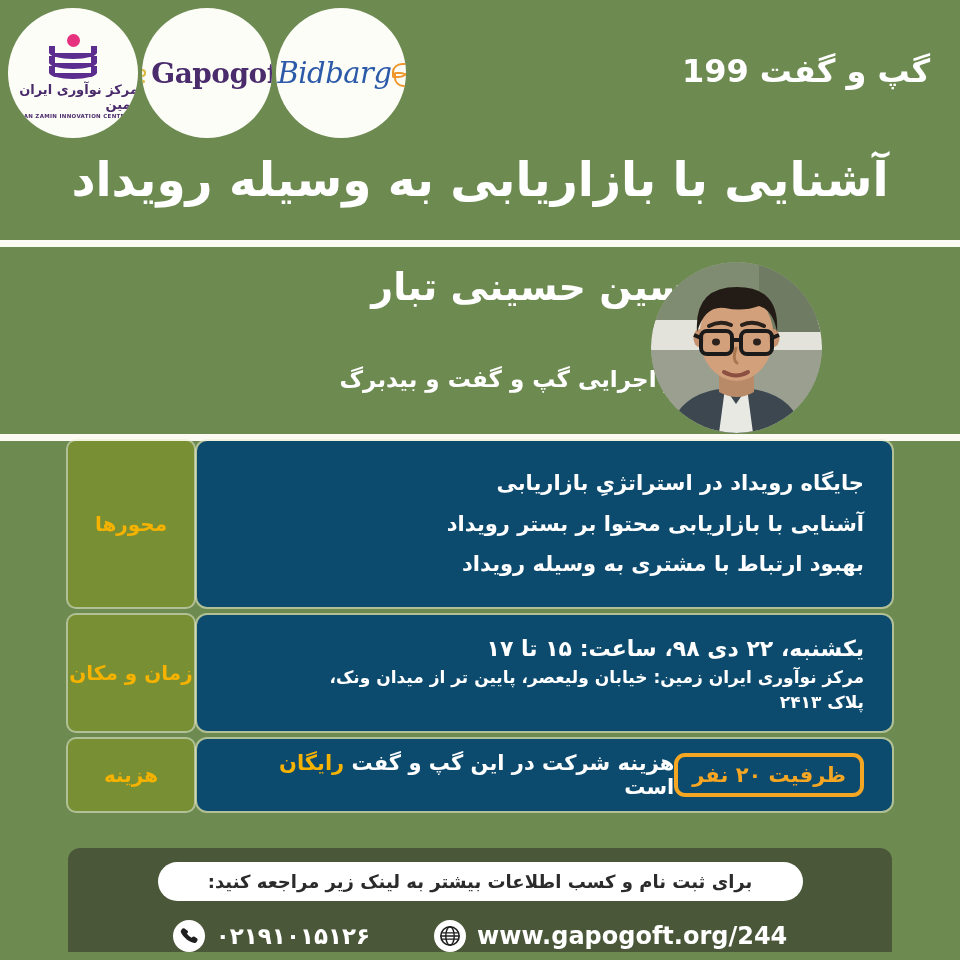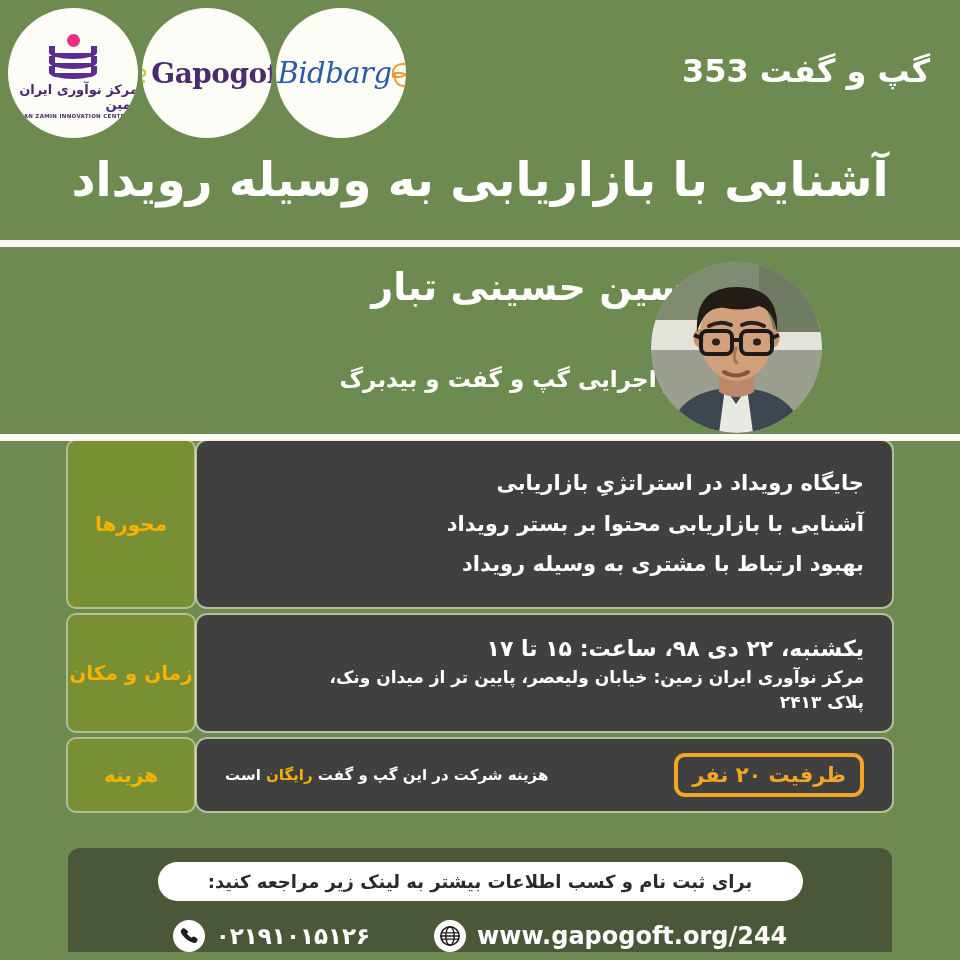--- a/index.html
+++ b/index.html
@@ -118,21 +118,21 @@
   .row-label {
     width:126px; flex:0 0 126px;
     background:#798f33;
     border-radius:8px;
     display:flex; align-items:center; justify-content:center;
     color:#f5b200; font-weight:bold; font-size:20px;
     box-shadow:0 0 0 2px rgba(233,237,205,0.55);
   }
   .row-body {
     flex:1 1 auto;
-    background:#404040;
+    background:#0c4a6e;
     border-radius:10px;
     box-shadow:0 0 0 2px rgba(233,237,205,0.55);
     display:flex; flex-direction:column; justify-content:center;
     padding:14px 28px;
   }
   .row-topics { height:166px; }
   .row-when { height:116px; }
   .row-cost { height:72px; }
 
   .topic-line {
@@ -143,21 +143,21 @@
   .when-main {
     color:#ffffff; font-size:22px; font-weight:bold; text-align:right; line-height:1.5;
   }
   .when-addr {
     color:#ffffff; font-size:17px; font-weight:bold; text-align:right; line-height:1.45;
   }
   .cost-wrap {
     display:flex; flex-direction:row-reverse; align-items:center;
     justify-content:space-between; width:100%;
   }
-  .cost-text { color:#ffffff; font-size:15px; font-weight:bold; }
+  .cost-text { color:#ffffff; font-size:21px; font-weight:bold; }
   .cost-text .free { color:#f5b200; }
   .capacity-badge {
     border:4px solid #f5a623; border-radius:11px;
     color:#f5a623; font-weight:bold; font-size:21px;
     padding:6px 14px; white-space:nowrap;
   }
 
   
   .footer {
     position:absolute; left:68px; top:848px; width:824px; height:104px;
@@ -224,21 +224,21 @@
               <span class="iz-arc iz-a3"></span>
             </span>
             <span class="iz-fa">مرکز نوآوری ایران زمین</span>
             <span class="iz-en">IRAN ZAMIN INNOVATION CENTER</span>
           </div>
         </div>
       </div>
 
     </div>
 
-    <div class="issue-no">گپ و گفت 353</div>
+    <div class="issue-no">گپ و گفت 199</div>
     <div class="main-title">آشنایی با بازاریابی به وسیله رویداد</div>
   </div>
 
   <div class="divider div-1"></div>
 
   <div class="band-speaker"></div>
 
   <div class="speaker-name">حسین حسینی تبار</div>
   <div class="speaker-role">مدیر اجرایی گپ و گفت و بیدبرگ</div>
 

